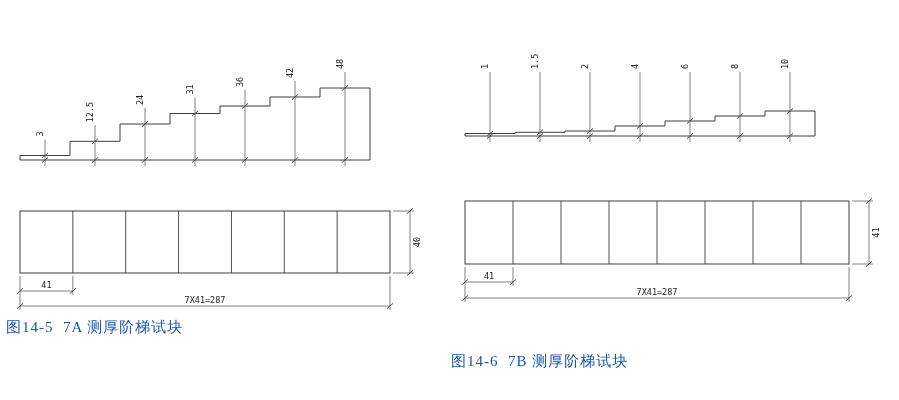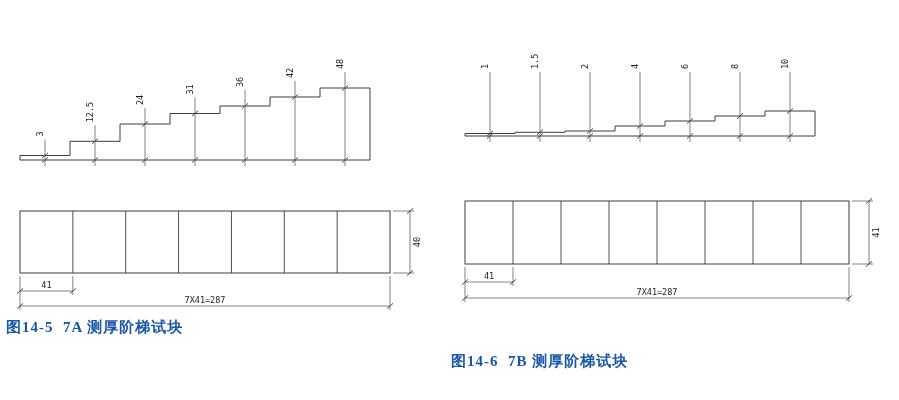--- a/index.html
+++ b/index.html
@@ -2,21 +2,21 @@
 <html><head>
 <meta charset="utf-8">
 <style>
   html,body{margin:0;padding:0;background:#ffffff;}
   .page{position:relative;width:899px;height:400px;background:#ffffff;overflow:hidden;
         box-sizing:border-box;display:flex;justify-content:space-between;
         padding:14px 6px 0 6px;font-family:"DejaVu Sans",sans-serif;}
   .figure{width:442px;display:flex;flex-direction:column;align-items:flex-start;}
   svg{display:block;}
   .caption{margin-top:4px;font-family:"Liberation Serif",serif;font-size:15px;
-           white-space:pre;letter-spacing:1px;font-weight:bold;}
+           white-space:pre;letter-spacing:1px;font-weight:normal;}
 </style>
 </head>
 <body>
 
 <div class="page">
   <div class="figure">
     <svg width="442" height="300" viewBox="0 0 442 300">
         <g>
           <path d="M 14 146 L 14 141.5 L 64 141.5 L 64 127.3 L 114 127.3 L 114 110.0 L 164 110.0 L 164 99.5 L 214 99.5 L 214 92.0 L 264 92.0 L 264 83.0 L 314 83.0 L 314 74.0 L 364 74.0 L 364 146 Z" fill="none" stroke="#3d3d3d" stroke-width="1"></path>
           <line x1="39" y1="152" x2="39" y2="125.5" stroke="#4a4a4a" stroke-width="0.7"></line>

